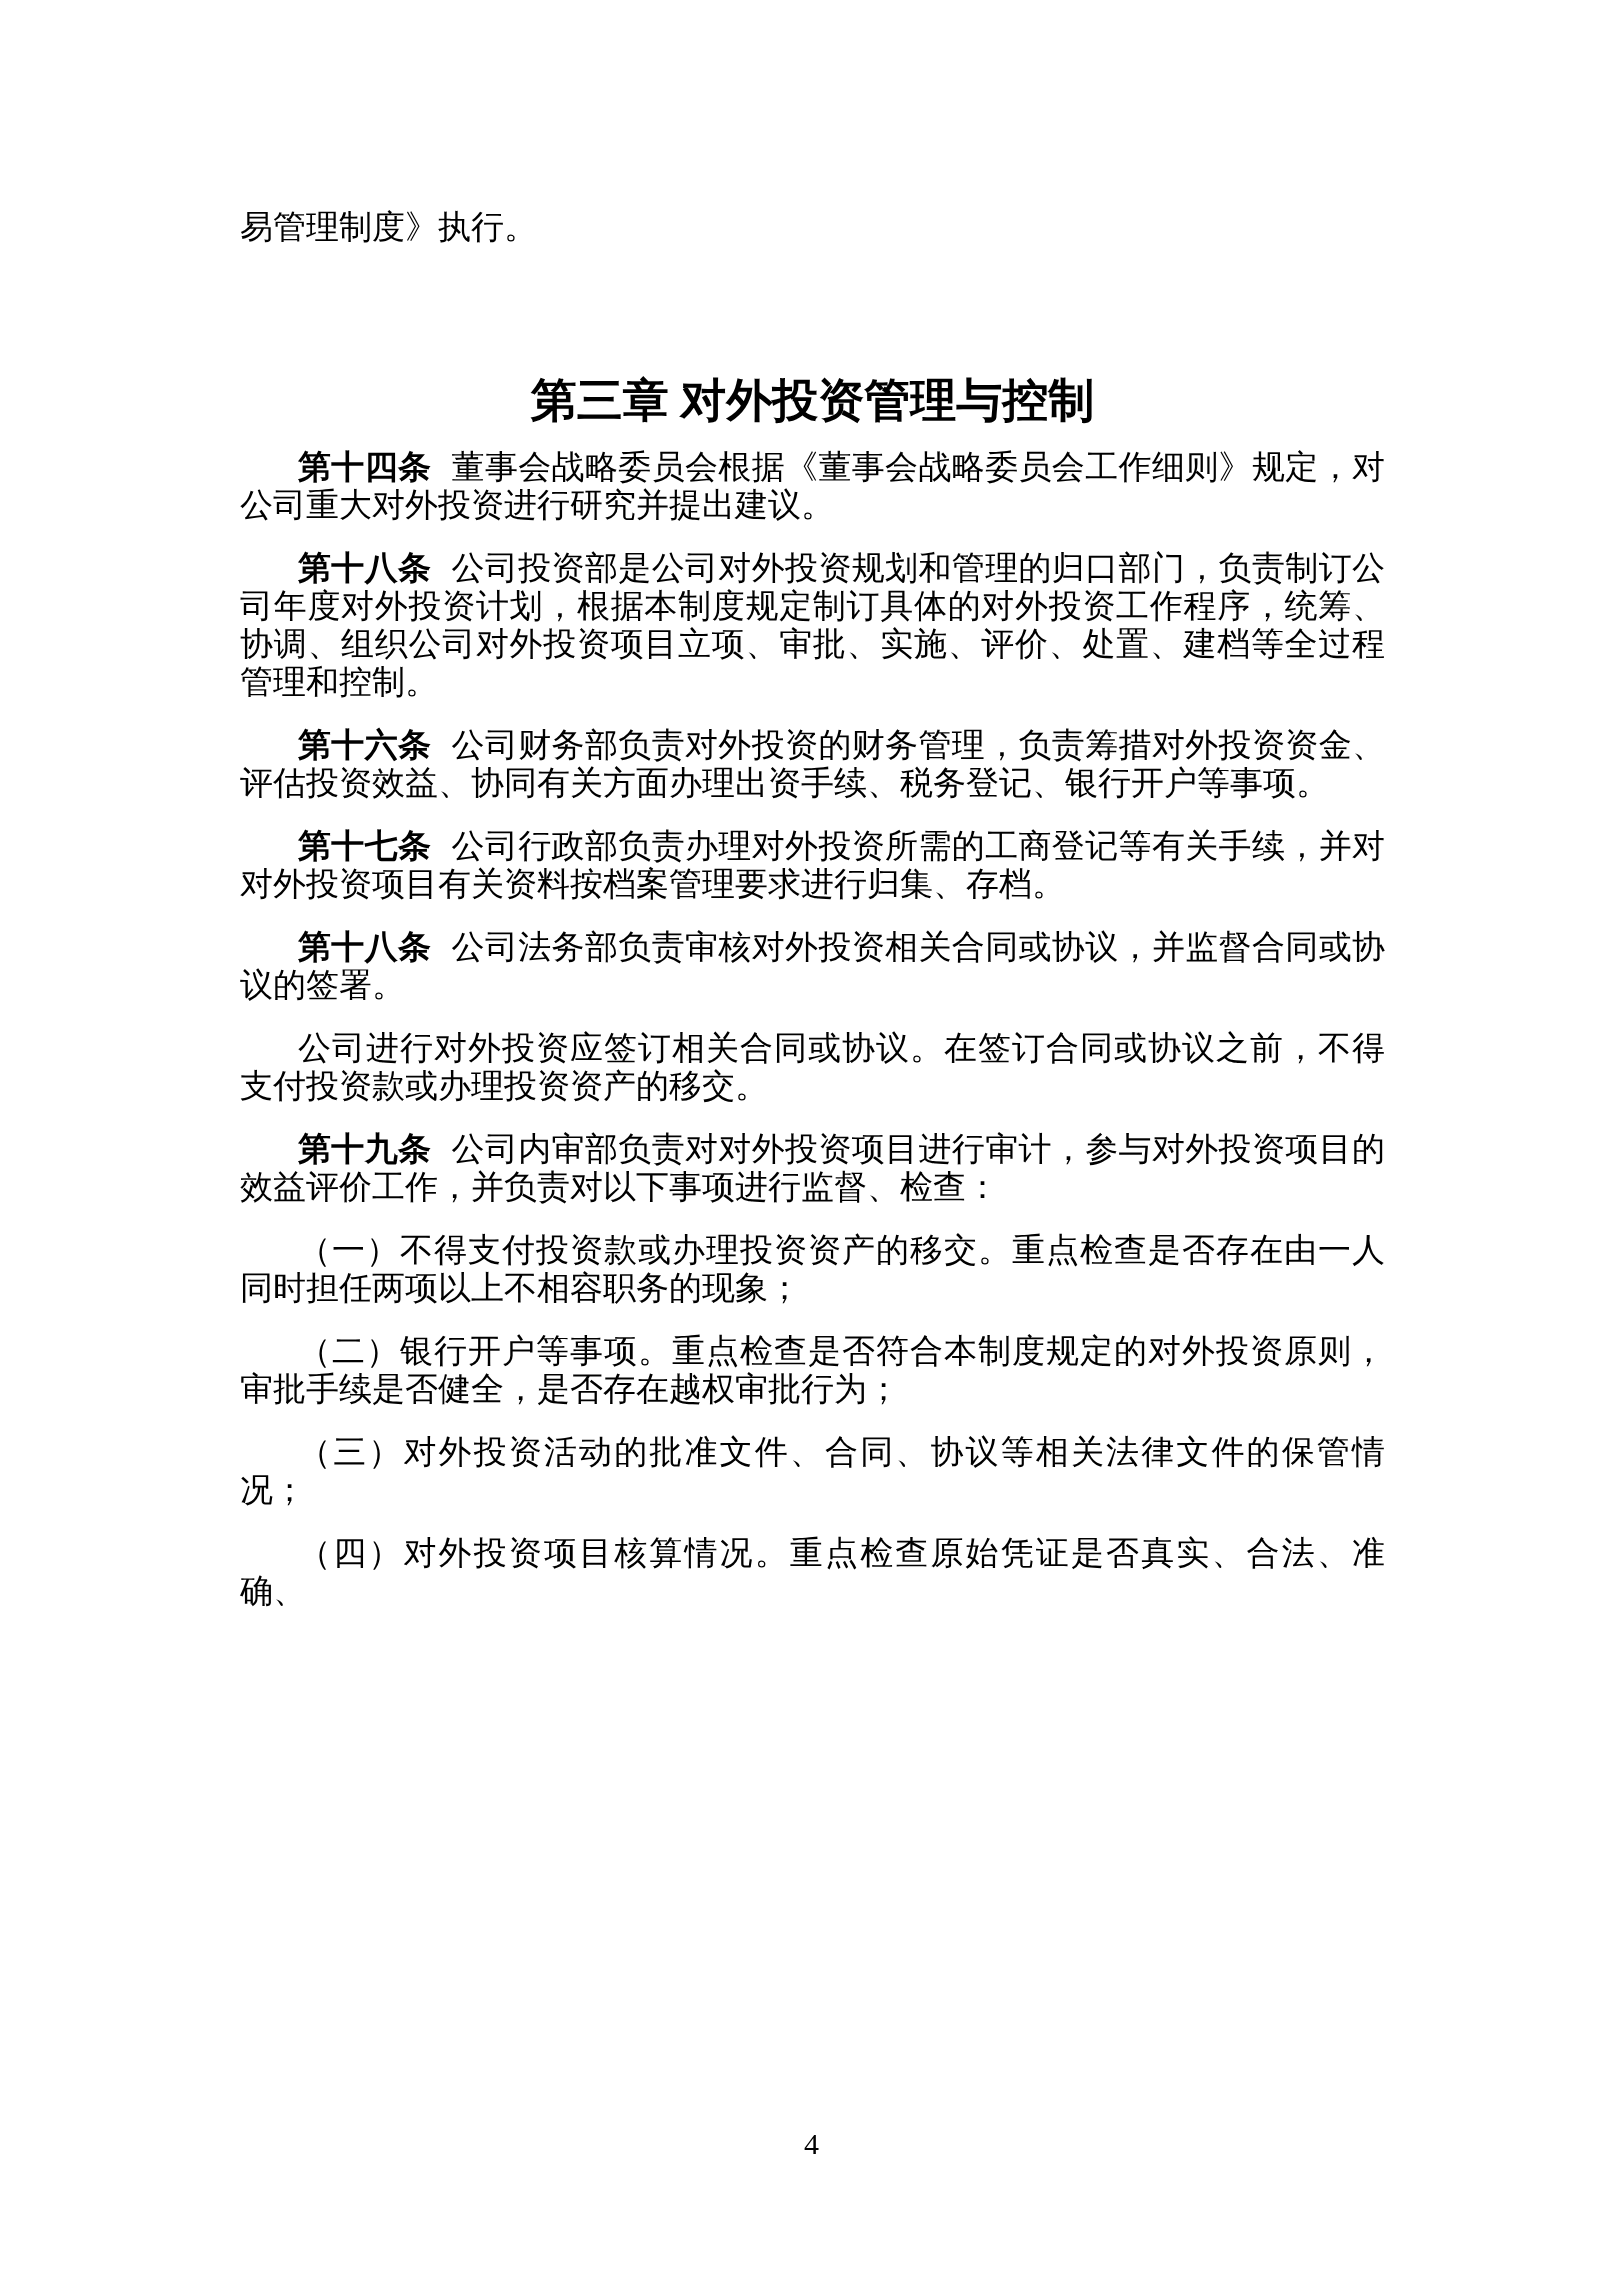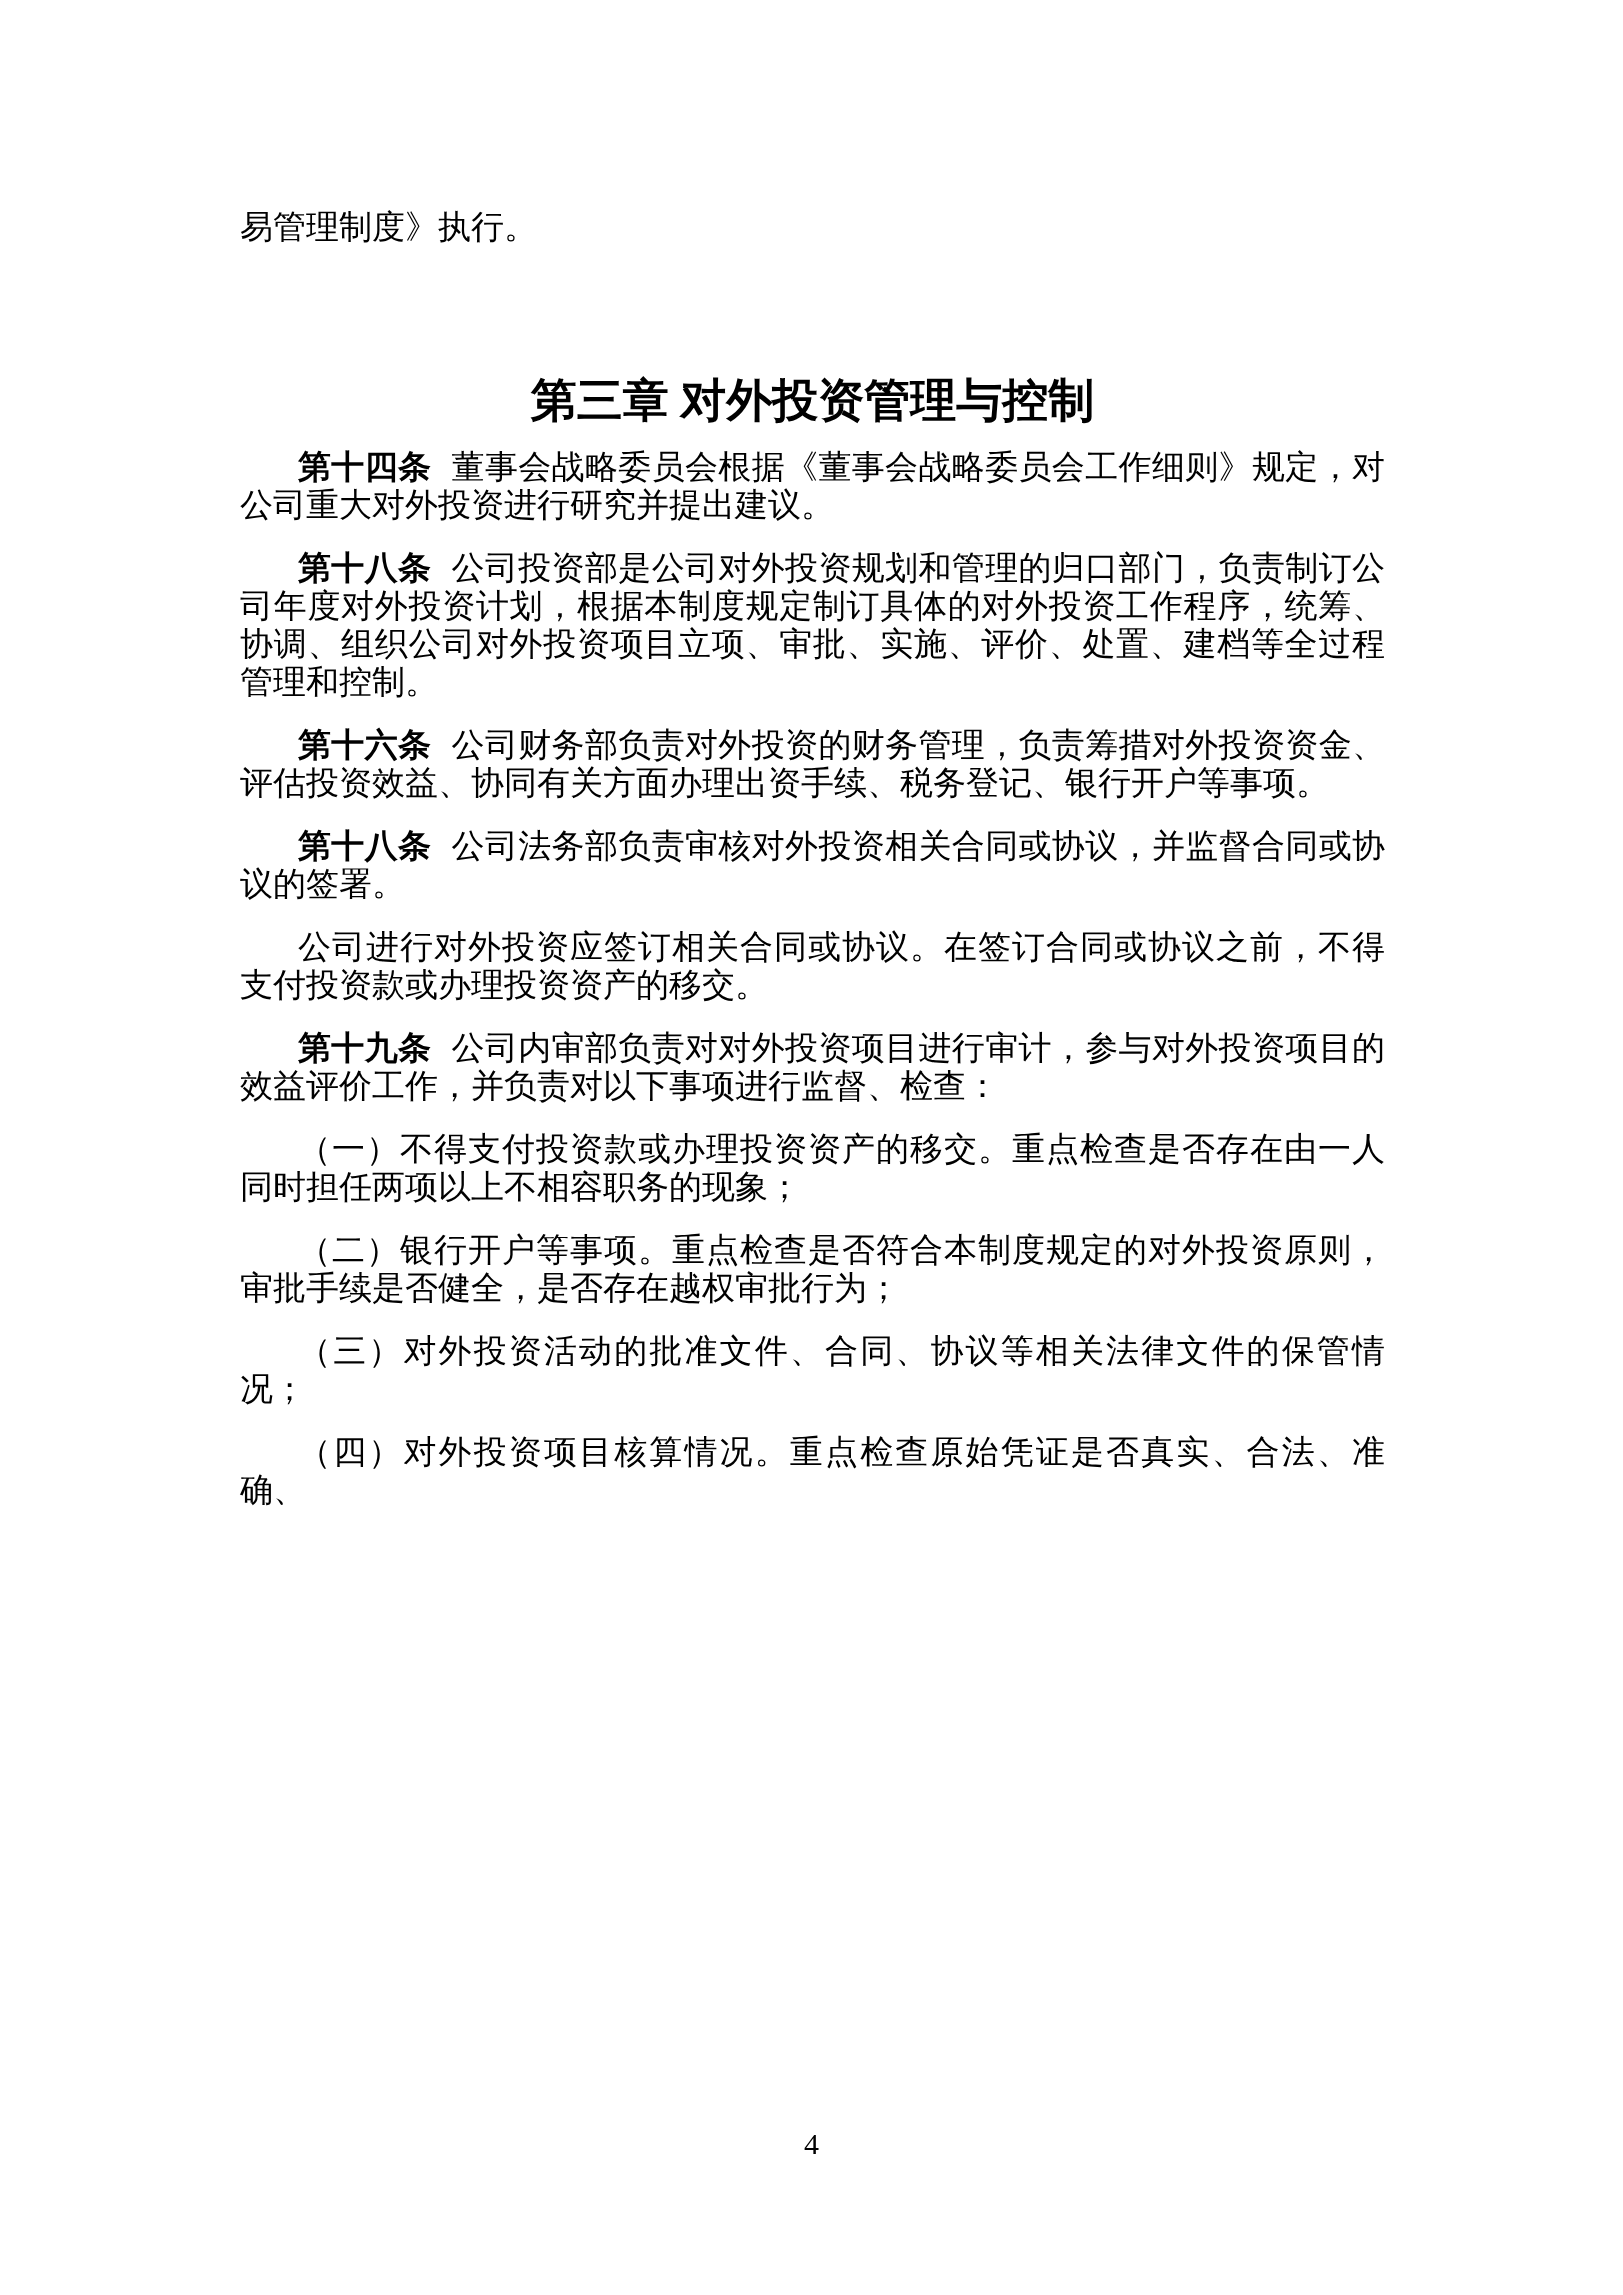--- a/index.html
+++ b/index.html
@@ -67,20 +67,21 @@
 <body>
 
 <div class="page">
   <div class="content">
     <p class="cont-line">易管理制度》执行。</p>
     <h2 class="chapter">第三章 对外投资管理与控制</h2>
     <div id="paragraphs">
         <p><b>第十四条</b> <span>董事会战略委员会根据《董事会战略委员会工作细则》规定，对公司重大对外投资进行研究并提出建议。</span></p>
         <p><b>第十八条</b> <span>公司投资部是公司对外投资规划和管理的归口部门，负责制订公司年度对外投资计划，根据本制度规定制订具体的对外投资工作程序，统筹、协调、组织公司对外投资项目立项、审批、实施、评价、处置、建档等全过程管理和控制。</span></p>
         <p><b>第十六条</b> <span>公司财务部负责对外投资的财务管理，负责筹措对外投资资金、评估投资效益、协同有关方面办理出资手续、税务登记、银行开户等事项。</span></p>
+        <p><b>第十七条</b> <span>公司行政部负责办理对外投资所需的工商登记等有关手续，并对对外投资项目有关资料按档案管理要求进行归集、存档。</span></p>
         <p><b>第十八条</b> <span>公司法务部负责审核对外投资相关合同或协议，并监督合同或协议的签署。</span></p>
         <p><span>公司进行对外投资应签订相关合同或协议。在签订合同或协议之前，不得支付投资款或办理投资资产的移交。</span></p>
         <p><b>第十九条</b> <span>公司内审部负责对对外投资项目进行审计，参与对外投资项目的效益评价工作，并负责对以下事项进行监督、检查：</span></p>
         <p><span>（一）不得支付投资款或办理投资资产的移交。重点检查是否存在由一人同时担任两项以上不相容职务的现象；</span></p>
         <p><span>（二）银行开户等事项。重点检查是否符合本制度规定的对外投资原则，审批手续是否健全，是否存在越权审批行为；</span></p>
         <p><span>（三）对外投资活动的批准文件、合同、协议等相关法律文件的保管情况；</span></p>
         <p><span>（四）对外投资项目核算情况。重点检查原始凭证是否真实、合法、准确、</span></p>
       </div>
   </div>
   <div class="footer">4</div>

